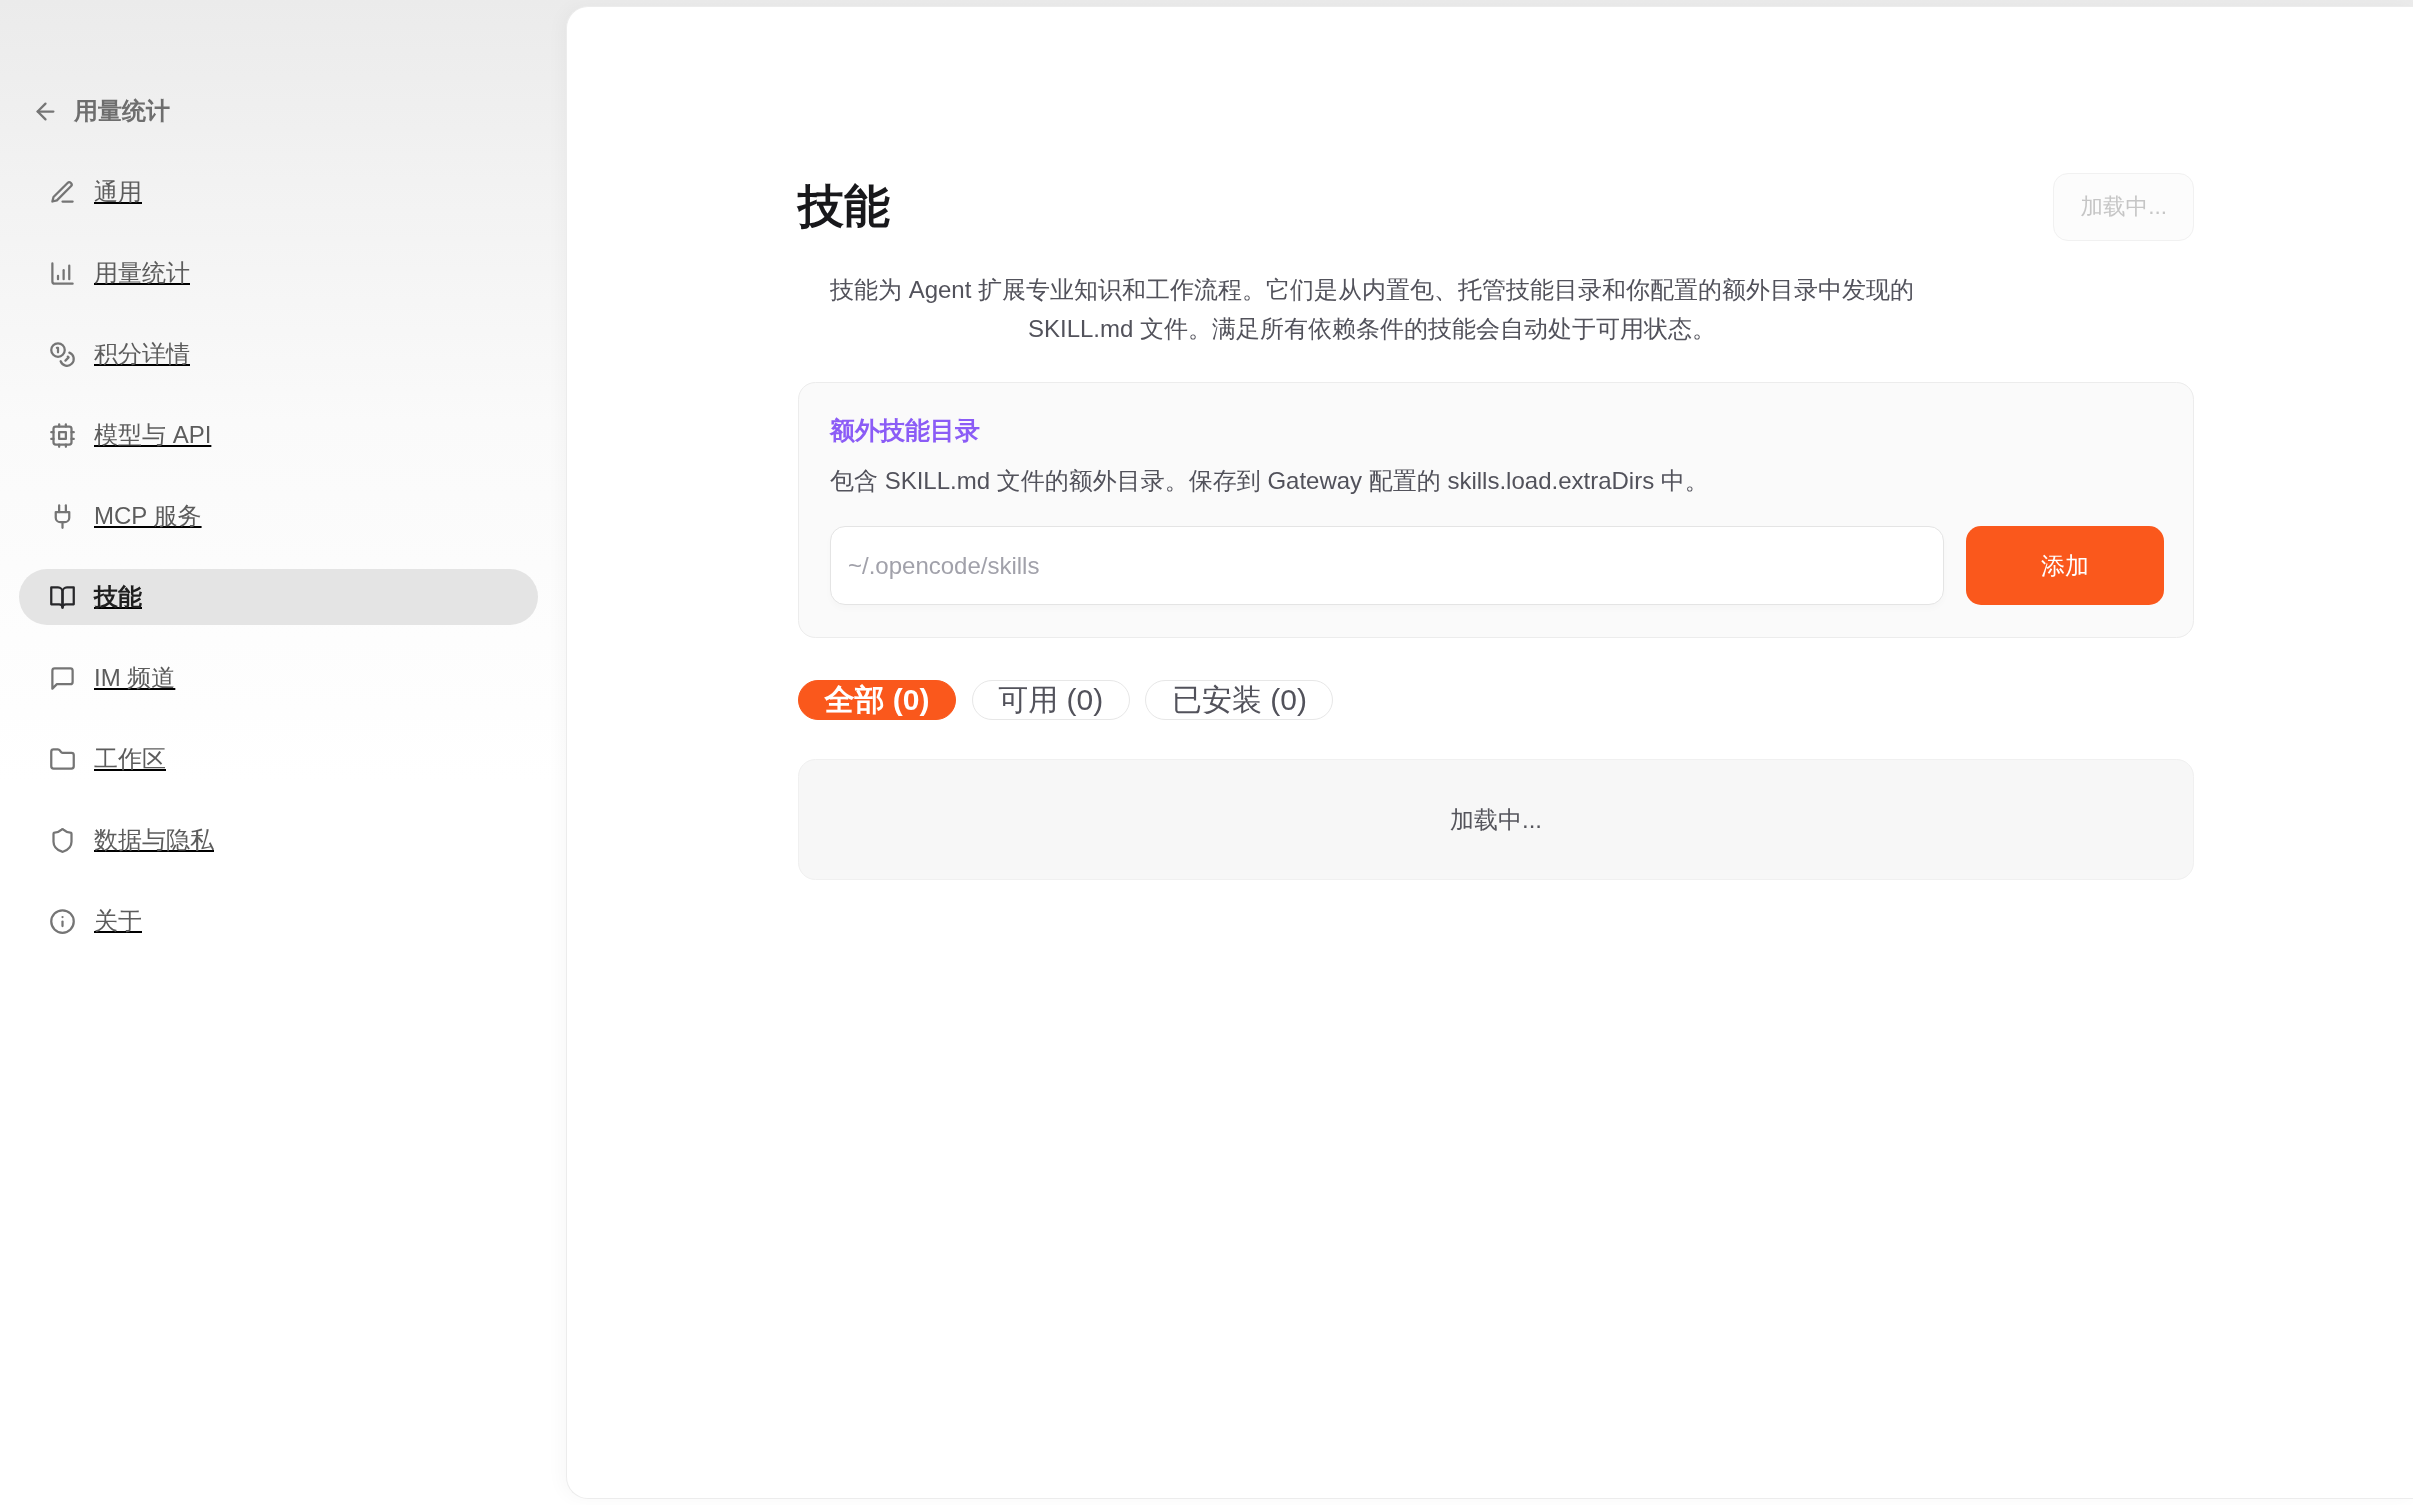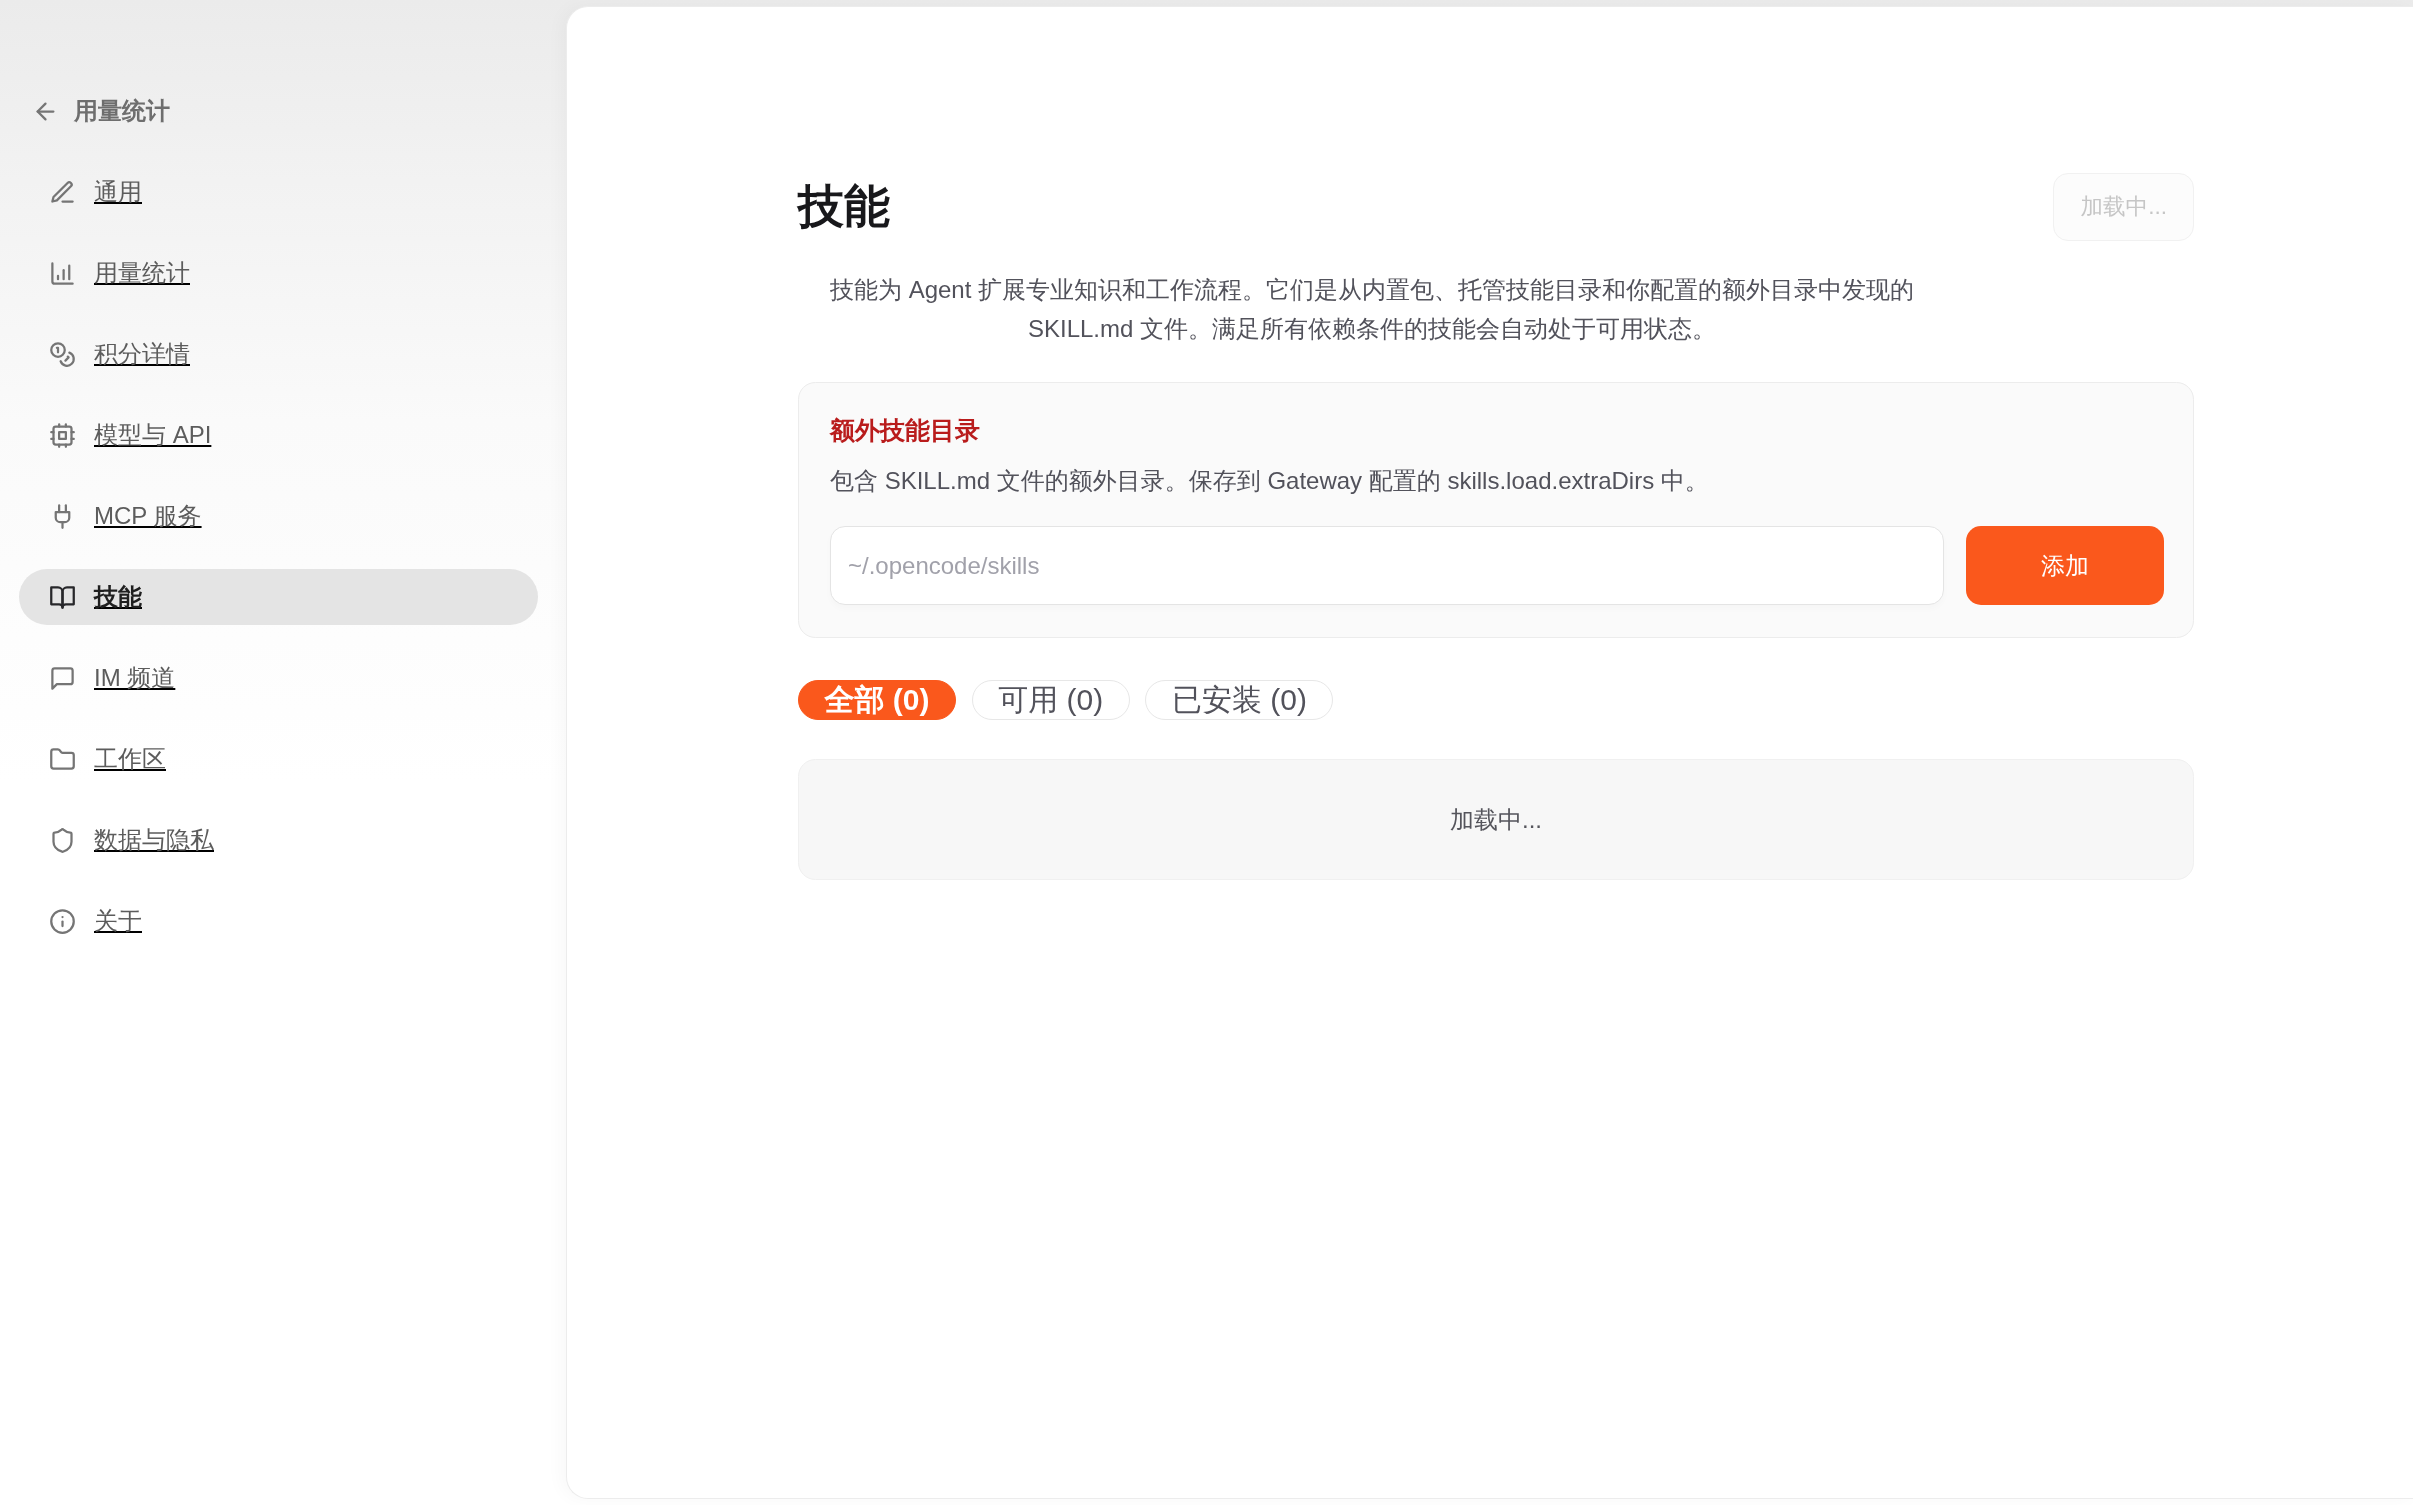--- a/index.html
+++ b/index.html
@@ -67,21 +67,21 @@
     font-size: 24px; line-height: 39px; color: #52525b; text-align: center;
   }
 
   .card {
     margin-top: 34px;
     background: #fafafa;
     border: 1.2px solid #ececec;
     border-radius: 17.4px;
     padding: 31px 29px 32px 31px;
   }
-  .card-title { margin: 0; font-size: 25px; font-weight: 700; color: #b91c1c; }
+  .card-title { margin: 0; font-size: 25px; font-weight: 700; color: #8b5cf6; }
   .card-desc { margin: 18.6px 0 0; font-size: 24px; color: #52525b; }
   .input-row { margin-top: 29px; display: flex; gap: 22px; }
   .dir-input {
     flex: 1; height: 79px;
     border: 1.2px solid #e4e4e4; border-radius: 15px;
     background: #ffffff;
     padding: 0 17px;
     font-size: 24px; color: #1f1f1f;
     font-family: "Liberation Sans", sans-serif;
     box-shadow: 0 3.5px 7px rgba(0,0,0,0.02);

